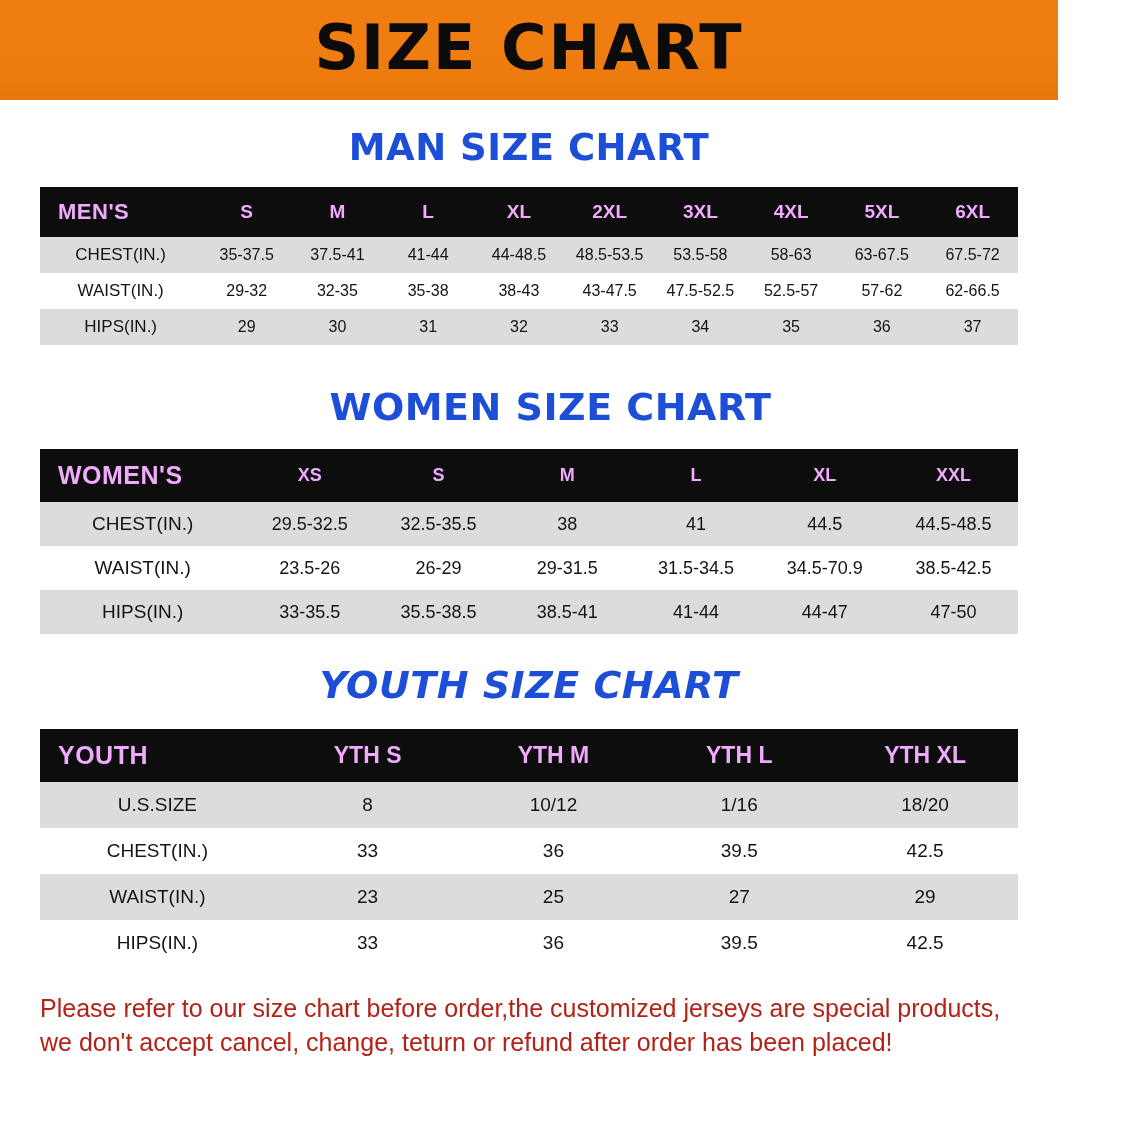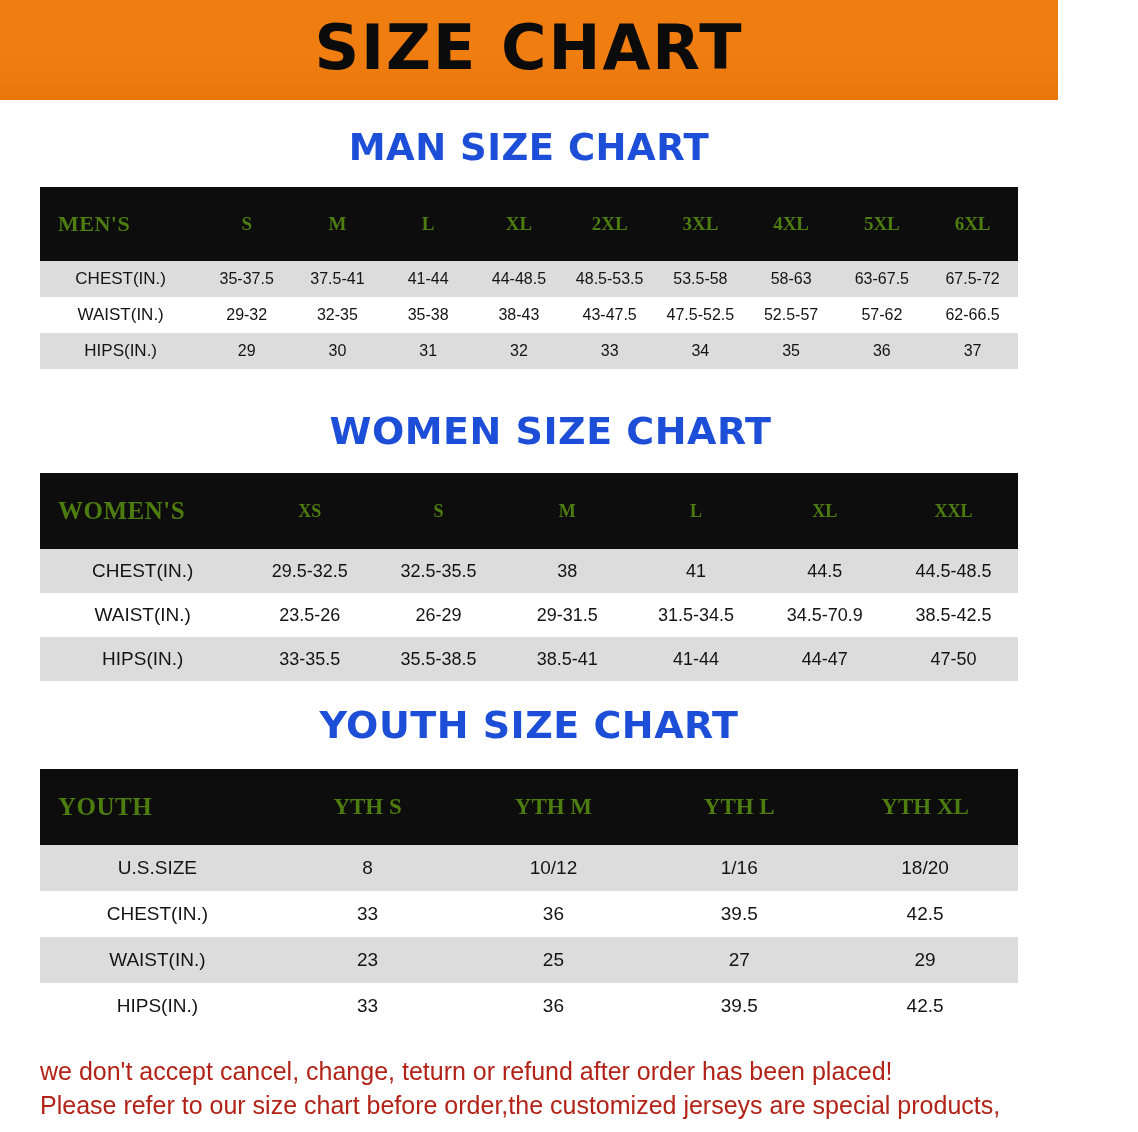--- a/index.html
+++ b/index.html
@@ -45,39 +45,39 @@
   .section-title {
     text-align: center;
     font-family: "DejaVu Sans", sans-serif;
     font-weight: 700;
     font-size: 37px;
     color: #1d4ed8;
     letter-spacing: 0.5px;
   }
   .section-title.man    { margin: 26px 0 18px; }
   .section-title.women  { margin: 40px 0 20px; font-size: 38px; padding-left: 43px; }
-  .section-title.youth  { margin: 22px 0 22px; font-size: 38px; }
+  .section-title.youth  { margin: 29px 0 22px; font-size: 38px; font-style: italic; }
 
   
   .tbl-wrap {
     padding: 0 40px;
     box-sizing: border-box;
   }
   table.size {
     width: 100%;
     border-collapse: collapse;
     table-layout: fixed;
   }
   table.size thead th {
     background: #0d0d0d;
-    color: #4d7c0f;
-    font-family: Liberation Serif, serif;
+    color: #f0abfc;
+    font-family: Liberation Sans, sans-serif;
     font-weight: 700;
     text-align: center;
-    padding: 24px 2px;
+    padding: 12px 2px;
   }
   table.size thead th.rowhead {
     text-align: left;
     padding-left: 18px;
     letter-spacing: 0.5px;
   }
   table.size tbody td {
     text-align: center;
     color: #141414;
     font-family: "Liberation Sans", sans-serif;
@@ -280,17 +280,17 @@
             <td>33</td>
             <td>36</td>
             <td>39.5</td>
             <td>42.5</td>
           </tr>
         </tbody>
     </table>
   </div>
 
   <div class="note">
+    <div>Please refer to our size chart before order,the customized jerseys are special products,</div>
     <div>we don't accept cancel, change, teturn or refund after order has been placed!</div>
-    <div>Please refer to our size chart before order,the customized jerseys are special products,</div>
   </div>
 
 </div>
 
 </body></html>

